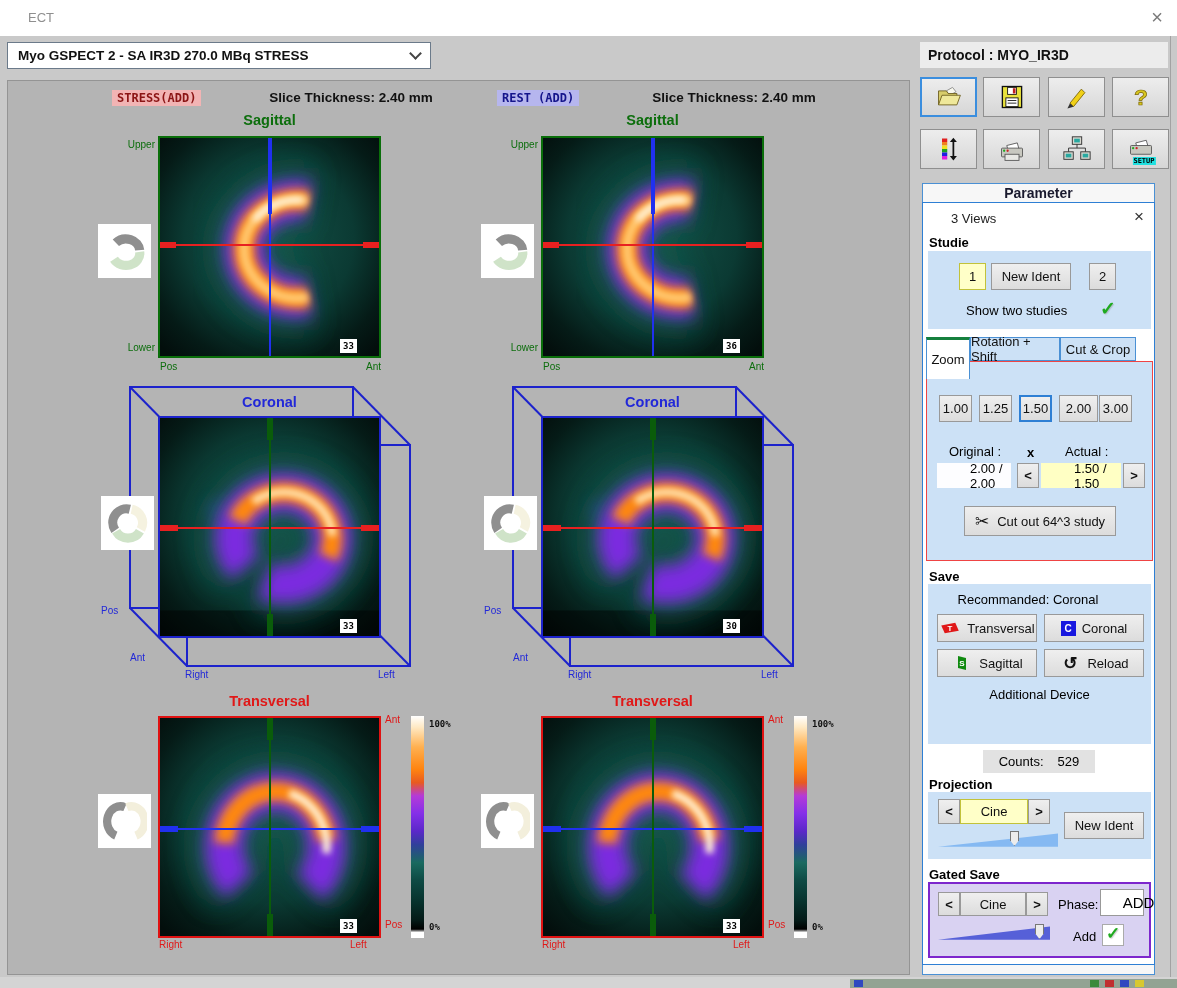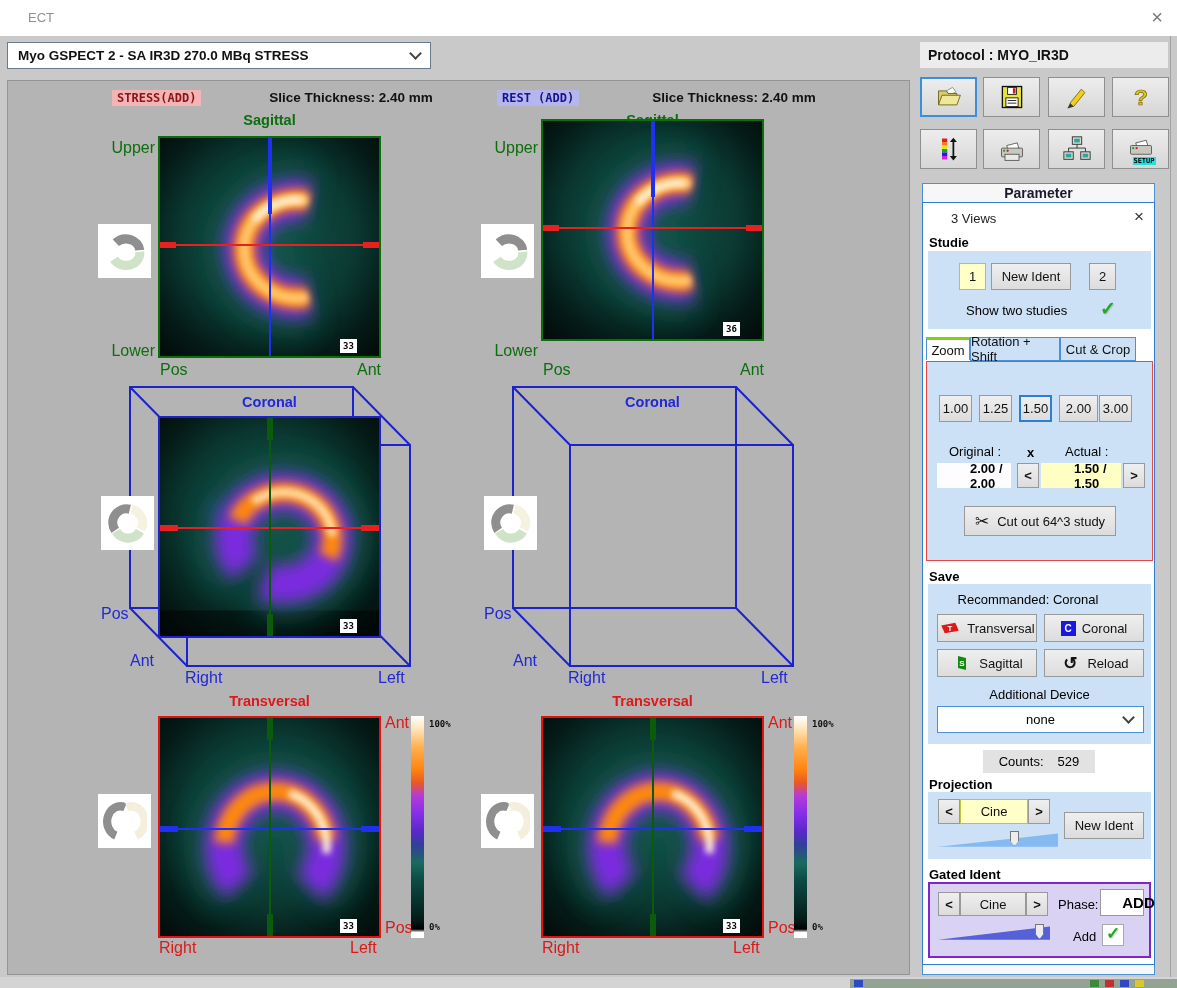--- a/index.html
+++ b/index.html
@@ -20,21 +20,21 @@
   #viewer-panel { left:7px; top:80px; width:903px; height:895px; background:#b4b4b4; border:1px solid #949494; }
 
   .col { position:absolute; top:0; width:450px; height:893px; }
   .badge { position:absolute; top:9px; font-family:"DejaVu Sans Mono",monospace; font-size:12px; font-weight:bold; padding:1px 5px; }
   .badge.stress { left:104px; color:#8b1414; background:#f2b4b4; }
   .badge.rest { left:106px; color:#14148b; background:#b6b6ee; }
   .thick { left:228px; top:9px; width:230px; text-align:center; font-size:13.5px; font-weight:bold; color:#111; }
 
   .vtitle { width:223px; text-align:center; font-weight:bold; font-size:14.5px; }
   .green { color:#0c6e0c; } .blue { color:#2228d8; } .red { color:#e01818; }
-  .olabel { font-size:16px; }
+  .olabel { font-size:10px; }
 
   .simg { left:150px; width:223px; height:222px; background:#04110f; position:absolute; }
   .simg.sag { border:2px solid #0a6e0a; }
   .simg.cor { border:2px solid #1c22cc; }
   .simg.tra { border:2px solid #e01212; }
   .simg svg.heart { position:absolute; left:0; top:0; width:100%; height:100%; }
 
   .slice-chip { position:absolute; right:22px; bottom:3px; width:17px; height:14px; background:#fff; color:#000;
      font-family:"DejaVu Sans Mono",monospace; font-size:9px; font-weight:bold; text-align:center; line-height:14px; }
 
@@ -62,24 +62,24 @@
 
   #dialog { left:922px; top:202px; width:233px; height:763px; background:#fff; border:1px solid #2e7fd4; z-index:5; }
   #dialog .dt { left:28px; top:8px; font-size:13px; color:#222; }
   #dialog .dx { right:10px; top:4px; font-size:17px; color:#333; }
   .blabel { font-size:13px; font-weight:bold; color:#000; }
   .grp { position:absolute; background:#cce1f6; }
   .btn { position:absolute; background:linear-gradient(#efefef,#dcdcdc); border:1px solid #999; font-size:13px; color:#111;
      display:flex; align-items:center; justify-content:center; cursor:default; }
   .btn.yellow { background:#ffffc8; border:1px solid #c2c23a; }
   .btn.selz { border:2px solid #2e7fd4; }
-  .valbox { position:absolute; font-size:13px; font-weight:bold; display:flex; align-items:center; justify-content:center;padding-left:33px; }
+  .valbox { position:absolute; font-size:13px; font-weight:normal; display:flex; align-items:center; justify-content:center;padding-left:33px; }
   .tab { position:absolute; top:134px; height:24px; font-size:13px; display:flex; align-items:center; justify-content:center;
      background:#cce1f6; border:1px solid #4a90d4; color:#111; }
-  .tab.active { background:#fff; border-top:3px solid #84cc16; border-bottom:none; height:23px; z-index:2; }
+  .tab.active { background:#fff; border-top:3px solid #15803d; border-bottom:none; height:42px; z-index:2; }
   .check { color:#1faa1f; font-weight:bold; font-size:19px; text-shadow:1px 1px 1px #8886; line-height:1; }
   .ramp { position:absolute; height:16px; }
   .ramp .fill { position:absolute; inset:0; clip-path:polygon(0 92%, 100% 10%, 100% 92%); }
   .thumb { position:absolute; width:9px; height:15px; top:-1px; background:#ececec; border:1px solid #777;
      clip-path:polygon(0 0,100% 0,100% 62%,50% 100%,0 62%); }
   .micon { width:22px; height:15px; display:flex; align-items:center; justify-content:center; margin-right:6px; }
 
   #bottom-strip { left:0; top:977px; width:1177px; height:11px; background:#d4d4d4; }
   #behind-sliver { left:850px; top:979px; width:327px; height:9px; background:#93a393; }
   .pix { position:absolute; top:1px; width:9px; height:7px; }
@@ -245,21 +245,21 @@
     <span class="abs olabel green" style="left:95px;top:58px;width:52px;text-align:right">Upper</span>
     <span class="abs olabel green" style="left:95px;top:261px;width:52px;text-align:right">Lower</span>
     <span class="abs olabel green" style="left:152px;top:280px">Pos</span>
     <span class="abs olabel green" style="left:335px;top:280px;width:38px;text-align:right">Ant</span>
     <div class="oicon" style="left:90px;top:143px">
       <svg width="44" height="44" viewBox="0 0 48 48">
           <path d="M 14 15 A 15 13 0 0 1 40 23" fill="none" stroke="#8f8f8f" stroke-width="10"></path>
           <path d="M 40 25 A 15 13 0 0 1 12 33" fill="none" stroke="#cfe3c8" stroke-width="10"></path>
         </svg>
     </div>
-    <div class="simg sag" style="top:38px">
+    <div class="simg sag" style="top:55px">
       <svg class="heart" viewBox="0 0 222 222" preserveAspectRatio="none">
           <use href="#g-sag"></use>
         </svg>
       <div class="xl" style="left:109px;top:0;bottom:0;width:2px;background:#2030f0"></div>
       <div class="xl" style="left:108px;top:0;height:76px;width:4px;background:#2030f0"></div>
       <div class="xl" style="left:0;right:0;top:106px;height:2px;background:#e82020"></div>
       <div class="xl" style="left:0;top:104px;width:16px;height:6px;background:#e82020"></div>
       <div class="xl" style="right:0;top:104px;width:16px;height:6px;background:#e82020"></div>
       <span class="slice-chip">36</span>
     </div>
@@ -275,20 +275,32 @@
       </g>
     </svg>
     <div class="abs vtitle blue" style="left:150px;top:313px">Coronal</div>
     <div class="oicon" style="left:93px;top:415px">
       <svg width="44" height="44" viewBox="0 0 48 48">
           <path d="M 10 32 A 15 15 0 0 1 26 9" fill="none" stroke="#8f8f8f" stroke-width="10"></path>
           <path d="M 28 9 A 15 15 0 0 1 38 31" fill="none" stroke="#f5f2e0" stroke-width="10"></path>
           <path d="M 37 33 A 15 15 0 0 1 11 33" fill="none" stroke="#cfe3c8" stroke-width="10"></path>
         </svg>
     </div>
+    <div class="simg cor" style="top:335px">
+      <svg class="heart" viewBox="0 0 222 222" preserveAspectRatio="none">
+          <use href="#g-cor"></use>
+        </svg>
+      <div class="xl" style="left:0;right:0;top:109px;height:2px;background:#e82020"></div>
+      <div class="xl" style="left:0;top:107px;width:18px;height:6px;background:#e82020"></div>
+      <div class="xl" style="right:0;top:107px;width:18px;height:6px;background:#e82020"></div>
+      <div class="xl" style="left:109px;top:0;bottom:0;width:2px;background:#0a5c0a"></div>
+      <div class="xl" style="left:107px;top:0;width:6px;height:22px;background:#0a5c0a"></div>
+      <div class="xl" style="left:107px;bottom:0;width:6px;height:22px;background:#0a5c0a"></div>
+      <span class="slice-chip">30</span>
+    </div>
     <span class="abs olabel blue" style="left:93px;top:524px">Pos</span>
     <span class="abs olabel blue" style="left:122px;top:571px">Ant</span>
     <span class="abs olabel blue" style="left:177px;top:588px">Right</span>
     <span class="abs olabel blue" style="left:370px;top:588px">Left</span>
 
     <div class="abs vtitle red" style="left:150px;top:612px">Transversal</div>
     <div class="oicon" style="left:90px;top:713px">
       <svg width="44" height="44" viewBox="0 0 48 48">
           <path d="M 14 40 A 14 16 0 0 1 24 9" fill="none" stroke="#8f8f8f" stroke-width="9"></path>
           <path d="M 26 9 A 14 16 0 0 1 36 40" fill="none" stroke="#f3efdc" stroke-width="9"></path>
@@ -452,44 +464,40 @@
             <text x="6" y="12" fill="#fff" font-size="8" font-weight="bold" text-anchor="middle" font-family="Liberation Sans,sans-serif">S</text>
           </svg>
       </span>
       <span>Sagittal</span>
     </div>
     <div class="btn" style="left:116px;top:65px;width:100px;height:28px">
       <span class="micon" style="font-size:17px;font-weight:bold;color:#111">↺</span>
       <span>Reload</span>
     </div>
     <div class="abs" style="left:0;top:103px;width:223px;text-align:center;font-size:13px">Additional Device</div>
-    <div class="abs" style="left:9px;top:122px;width:207px;height:27px;background:#fff;border:1px solid #4a90d4;display:flex;align-items:center;justify-content:center">
-      <span style="font-size:13px">none</span>
-      <span class="chev" style="position:absolute;right:10px"></span>
-    </div>
   </div>
 
   <div class="abs" style="left:60px;top:547px;width:112px;height:23px;background:#e2e2e2;display:flex;align-items:center;justify-content:center;gap:14px;font-size:13px">
     <span>Counts:</span>
     <span>529</span>
   </div>
 
   <span class="abs blabel" style="left:6px;top:574px">Projection</span>
   <div class="grp" style="left:5px;top:589px;width:223px;height:67px">
     <div class="btn" style="left:10px;top:7px;width:22px;height:25px;font-weight:bold">&lt;</div>
     <div class="btn yellow" style="left:32px;top:7px;width:68px;height:25px">Cine</div>
     <div class="btn" style="left:100px;top:7px;width:22px;height:25px;font-weight:bold">&gt;</div>
     <div class="btn" style="left:136px;top:20px;width:80px;height:27px">New Ident</div>
     <div class="ramp" style="left:10px;top:40px;width:120px">
       <div class="fill" style="background:#85b9f2"></div>
       <div class="thumb" style="left:72px"></div>
     </div>
   </div>
 
-  <span class="abs blabel" style="left:6px;top:664px">Gated Ident</span>
+  <span class="abs blabel" style="left:6px;top:664px">Gated Save</span>
   <div class="grp" style="left:5px;top:679px;width:223px;height:76px;background:#d9d2f2;border:2px solid #7d26cd">
     <div class="btn" style="left:8px;top:8px;width:22px;height:24px;font-weight:bold">&lt;</div>
     <div class="btn" style="left:30px;top:8px;width:66px;height:24px">Cine</div>
     <div class="btn" style="left:96px;top:8px;width:22px;height:24px;font-weight:bold">&gt;</div>
     <span class="abs" style="left:128px;top:13px;font-size:13px">Phase:</span>
     <div class="valbox" style="left:170px;top:5px;width:44px;height:27px;background:#fff;border:1px solid #999;font-size:15px">ADD</div>
     <div class="ramp" style="left:8px;top:41px;width:112px">
       <div class="fill" style="background:#5660d8"></div>
       <div class="thumb" style="left:97px"></div>
     </div>

